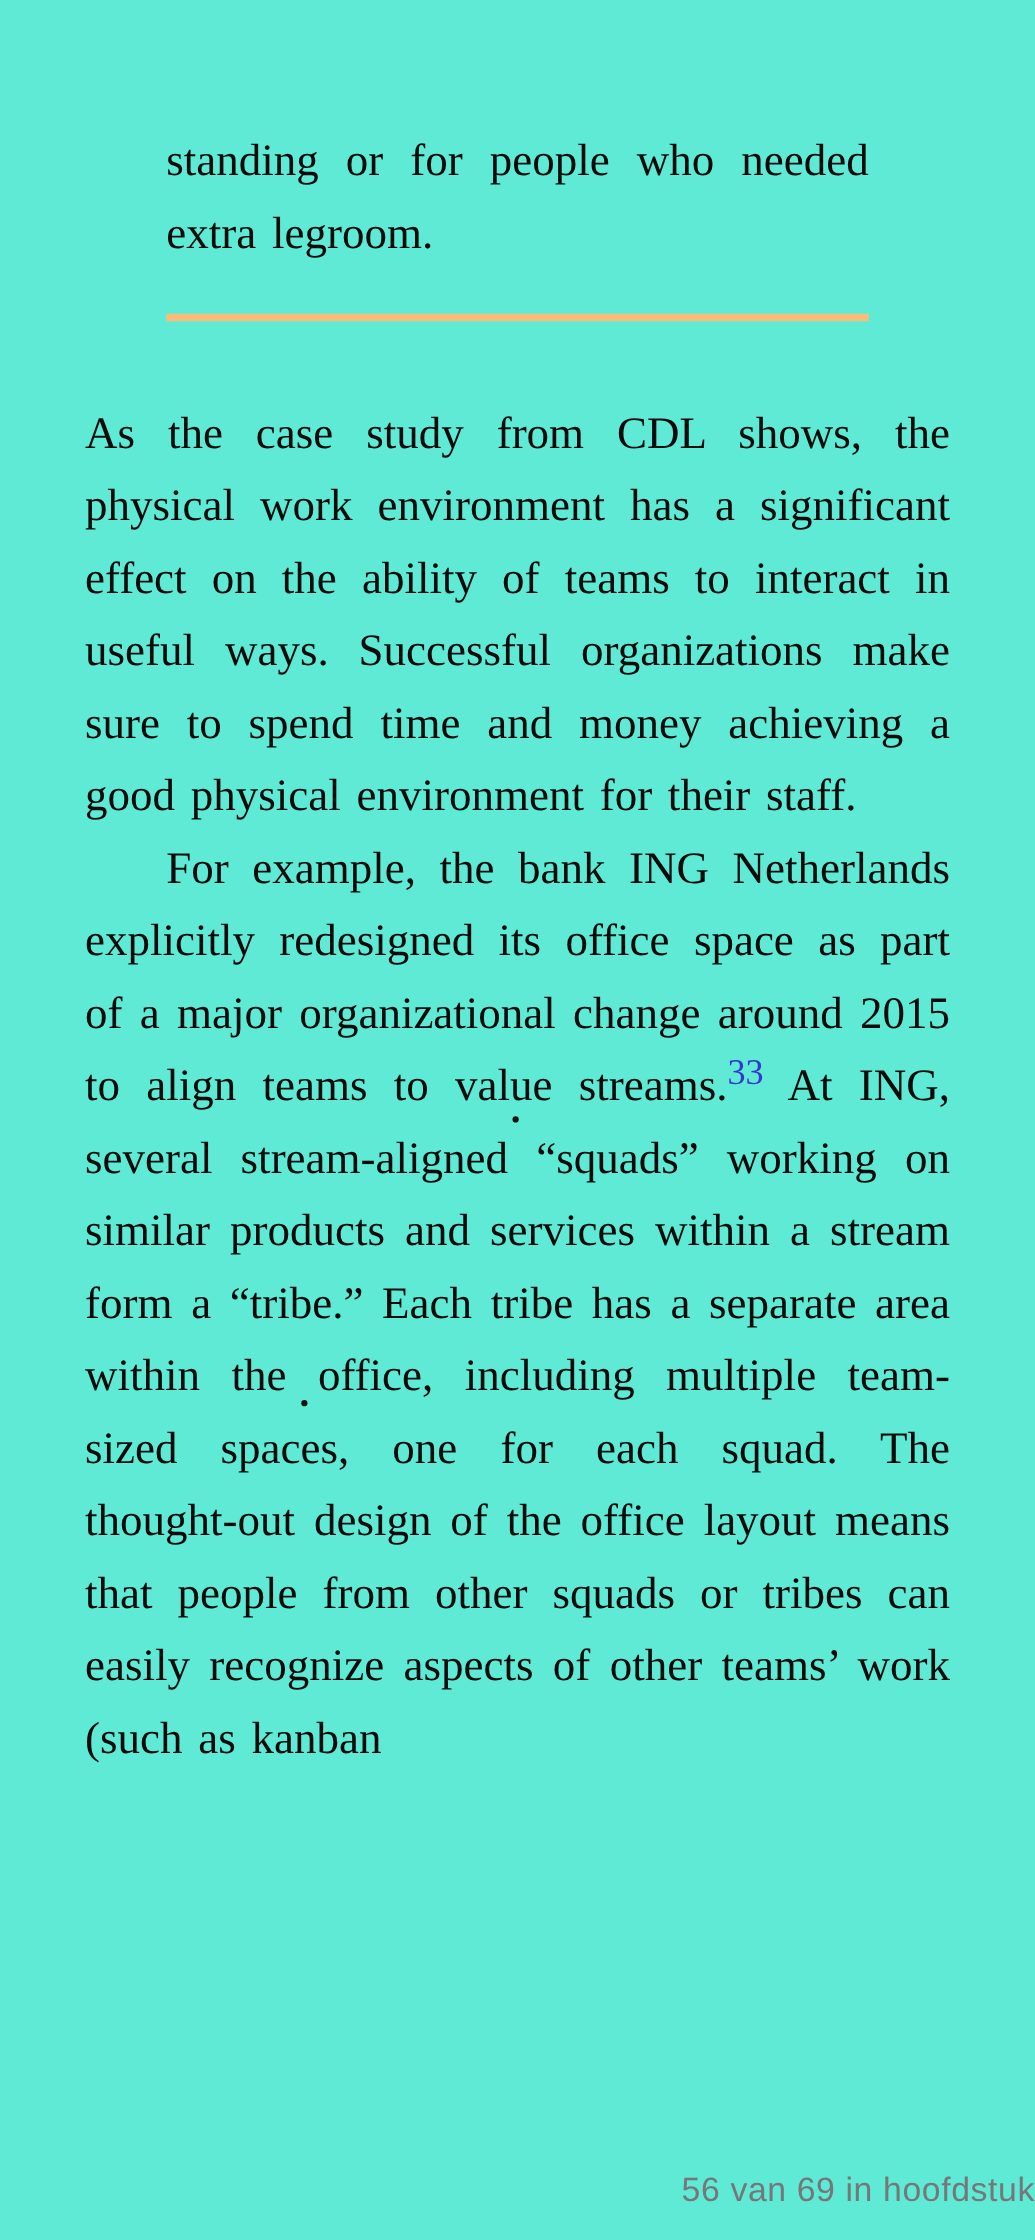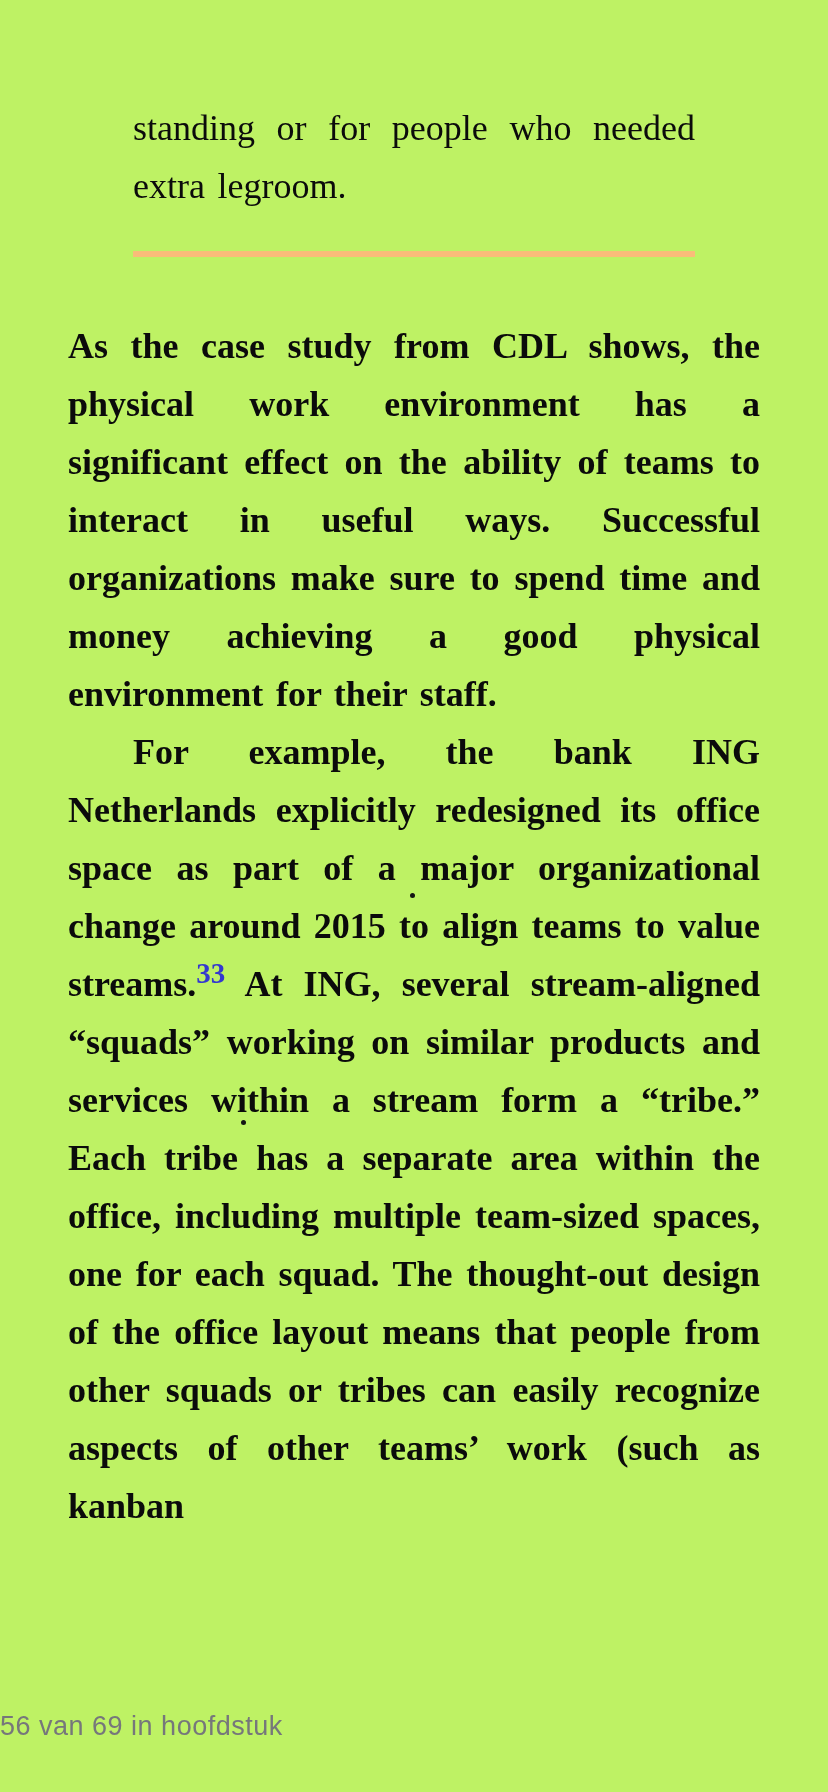--- a/index.html
+++ b/index.html
@@ -5,21 +5,21 @@
   html, body {
     margin: 0;
     padding: 0;
     background: #ffffff;
   }
   .page {
     position: relative;
     width: 828px;
     height: 1792px;
     margin: 0 auto;
-    background: #bef264;
+    background: #5eead4;
     overflow: hidden;
     font-family: "Liberation Serif", "DejaVu Serif", serif;
     color: var(--color-body_text, #0b0b0b);
   }
   
   .quote-block {
     margin: 99px 0 0 133px;
     width: 562px;
     font-size: 36px;
     line-height: 58px;
@@ -34,21 +34,20 @@
     background: var(--color-divider, #f9bc79);
   }
   
   .body-column {
     margin: 60px 68px 0 68px;
     width: 692px;
     font-size: 36px;
     line-height: 58px;
     text-align: justify;
     word-spacing: 0.10em;
-    font-weight: bold;
   }
   .body-column p {
     margin: 0;
     padding: 0;
   }
   .body-column p.indented {
     text-indent: 65px;
   }
   
   .footnote-ref {
@@ -69,22 +68,22 @@
     border-radius: 50%;
     background: #141414;
   }
   .annotation-dot.dot-1 { left: 410px; top: 893px; }
   .annotation-dot.dot-2 { left: 241px; top: 1120px; }
   
   .page-footer {
     position: absolute;
     left: 0;
     right: 0;
-    bottom: 50px;
-    text-align: left;
+    bottom: 24px;
+    text-align: right;
     font-family: "Liberation Sans", "DejaVu Sans", sans-serif;
     font-size: 27px;
     line-height: 31px;
     letter-spacing: 0.5px;
     color: var(--color-footer_text, #76777b);
   }
 </style>
 </head>
 <body>
 

